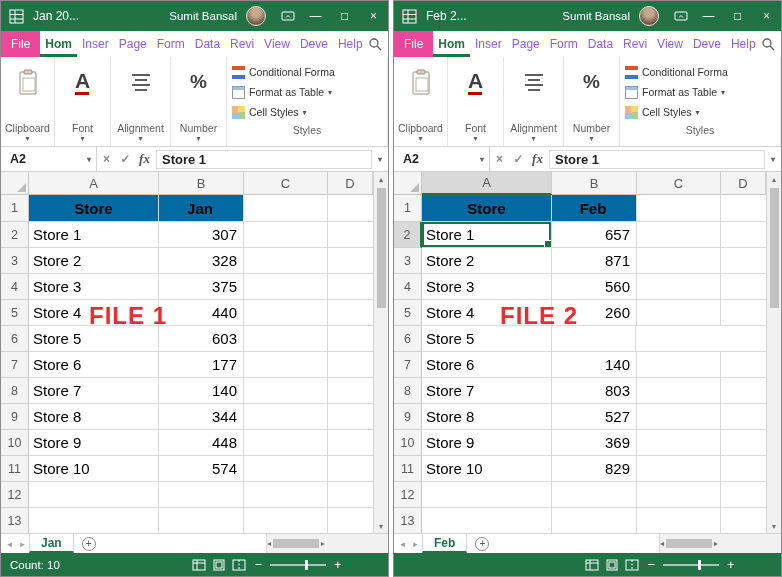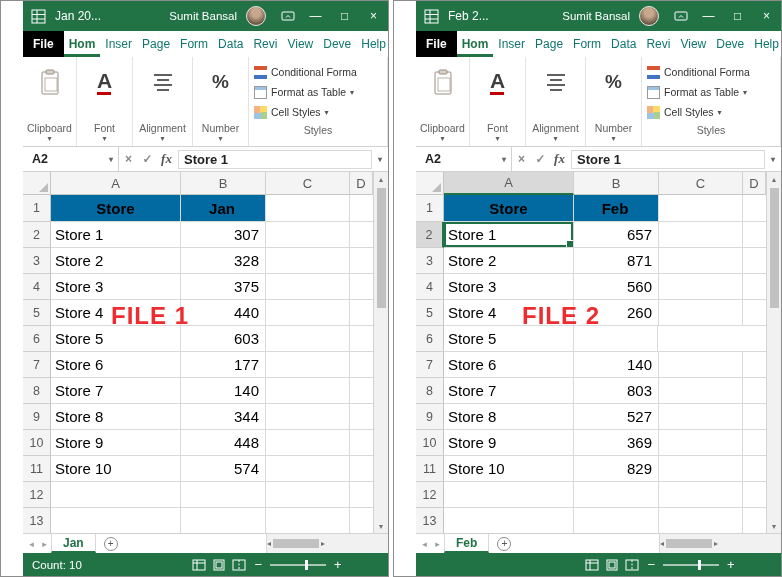--- a/index.html
+++ b/index.html
@@ -1,36 +1,36 @@
 <!DOCTYPE html>
 <html><head>
 <meta charset="utf-8">
 <style>
   * { box-sizing: border-box; margin: 0; padding: 0; }
   html,body { width:782px; height:577px; background:#fff; font-family:"Liberation Sans", sans-serif; }
   .stage { display:flex; gap:4px; width:782px; height:577px; }
   .window { width:389px; height:577px; border:1px solid #8c8c8c; background:#fff;
-            display:flex; flex-direction:column; position:relative; overflow:hidden;padding-left:22px; }
+            display:flex; flex-direction:column; position:relative; overflow:hidden; }
 
   
   .titlebar { height:30px; background:#217346; color:#fff; display:flex; align-items:center;
               padding-left:8px; flex:0 0 auto; }
   .appicon { width:15px; height:15px; display:inline-flex; flex:0 0 auto; }
   .wtitle { font-size:12px; margin-left:9px; white-space:nowrap; }
   .tspace { flex:1; }
   .wuser { font-size:11.5px; margin-right:9px; white-space:nowrap; }
   .avatar { width:20px; height:20px; border-radius:50%; flex:0 0 auto; margin-right:9px;
             background:radial-gradient(circle at 50% 32%, #c7a88d 28%, #6d5846 72%); border:1px solid #e8e8e8; }
   .ribopts { width:26px; display:flex; justify-content:center; }
   .winbtn { width:29px; height:30px; display:flex; align-items:center; justify-content:center; font-size:12px; }
 
   
   .tabsrow { height:26px; display:flex; align-items:stretch; background:#fff; flex:0 0 auto; }
-  .filetab { background:#000000; color:#fff; font-size:12px; padding:0 10px; display:flex; align-items:center;font-weight:bold; }
-  .rtab { font-size:12px; color:#0f766e; padding:0 5px; display:flex; align-items:center; white-space:nowrap; }
+  .filetab { background:#ec4899; color:#fff; font-size:12px; padding:0 10px; display:flex; align-items:center; }
+  .rtab { font-size:12px; color:#8b5cf6; padding:0 5px; display:flex; align-items:center; white-space:nowrap; }
   .rtab.sel { color:#217346; font-weight:bold; box-shadow:inset 0 -3px 0 #217346; }
   .searchbtn { margin-left:auto; margin-right:7px; display:flex; align-items:center; }
 
   
   .ribbon { height:90px; border-bottom:1px solid #d2d2d2; display:flex; background:#fff; flex:0 0 auto; }
   .rgroup { display:flex; flex-direction:column; align-items:center; border-right:1px solid #e3e3e3;
             padding:7px 0 3px; }
   .g-clip { width:54px; } .g-font { width:56px; } .g-align { width:60px; } .g-num { width:56px; }
   .g-styles { flex:1; padding:5px 2px 2px; }
   .gicon { height:36px; display:flex; flex-direction:column; align-items:center; justify-content:center; }

